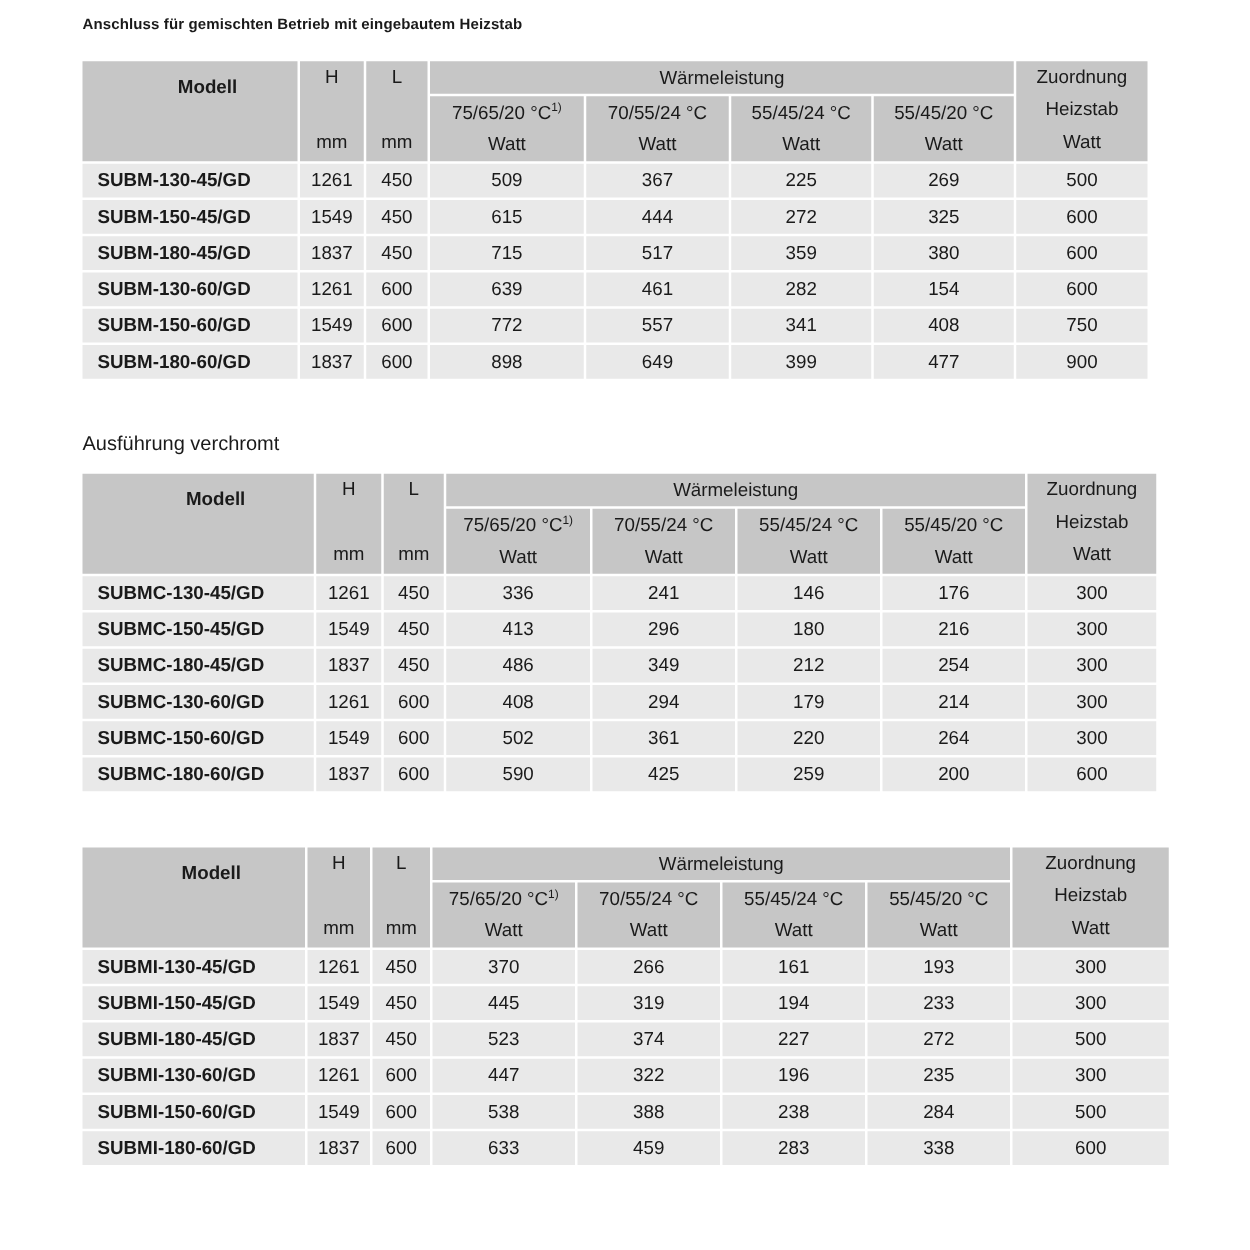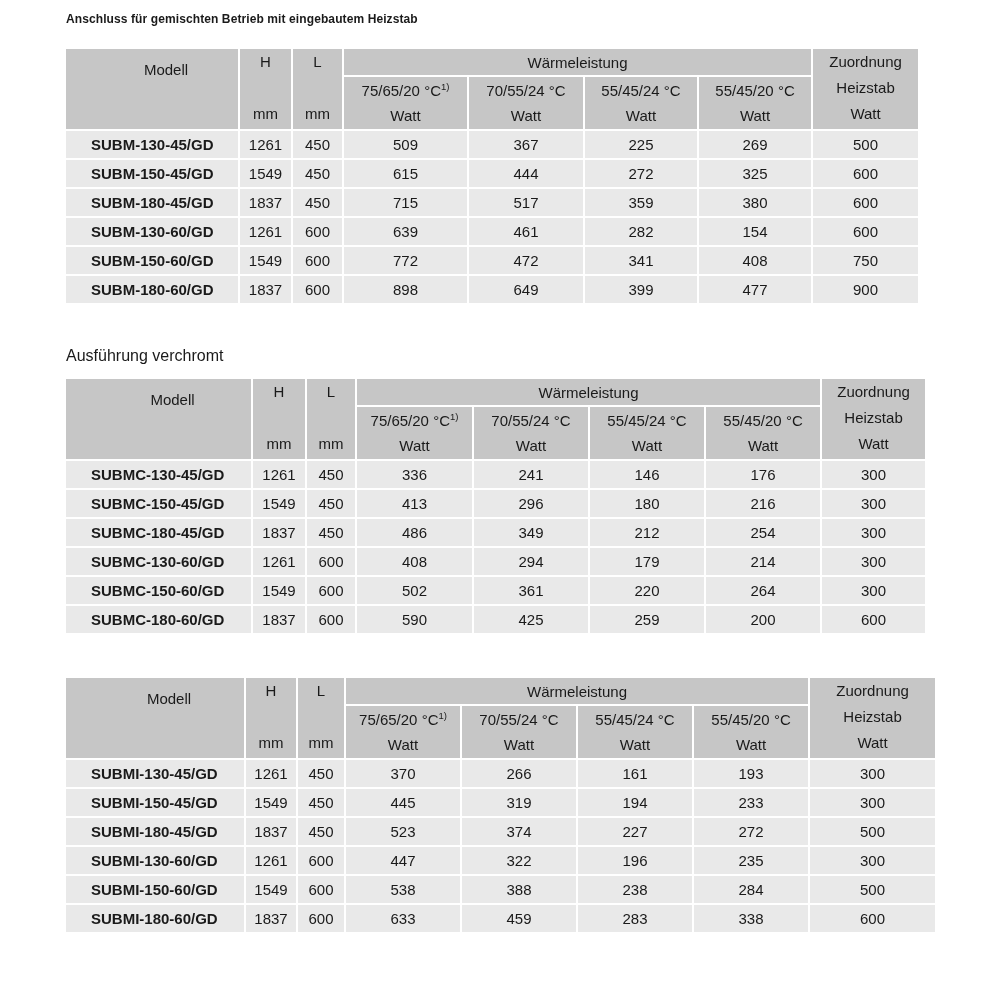--- a/index.html
+++ b/index.html
@@ -35,23 +35,23 @@
     font-size: 15px;
     font-weight: 400;
     background: #e9e9e9;
     overflow: hidden;
     white-space: nowrap;
   }
   .spec-table thead th { background: #c6c6c6; }
   tr.hrow1 th { height: 26px; }
   tr.hrow2 th { height: 52px; }
   .spec-table td { height: 27px; }
-  td.td-model { text-align: left; padding-left: 25px; font-weight: 700; }
-
-  .v-top { height: 66px; padding-top: 2px; line-height: 24px; font-weight: 400; box-sizing: border-box; padding-left: 28px; }
+  td.td-model { text-align: left; padding-left: 12px; font-weight: 700; }
+
+  .v-top { height: 66px; padding-top: 2px; line-height: 24px; font-weight: 700; box-sizing: border-box; padding-left: 28px; }
   .v-split, .v-three {
     height: 76px; box-sizing: content-box;
     display: flex; flex-direction: column;
     justify-content: space-between; align-items: center;
     padding: 1px 0 3px 0; line-height: 24px;
   }
   .sub-wrap {
     display: flex; flex-direction: column;
     justify-content: space-between; align-items: center;
     height: 49px; line-height: 24px;
@@ -168,21 +168,21 @@
           <td>461</td>
           <td>282</td>
           <td>154</td>
           <td>600</td>
         </tr>
         <tr>
           <td class="td-model">SUBM-150-60/GD</td>
           <td>1549</td>
           <td>600</td>
           <td>772</td>
-          <td>472</td>
+          <td>557</td>
           <td>341</td>
           <td>408</td>
           <td>750</td>
         </tr>
         <tr>
           <td class="td-model">SUBM-180-60/GD</td>
           <td>1837</td>
           <td>600</td>
           <td>898</td>
           <td>649</td>

